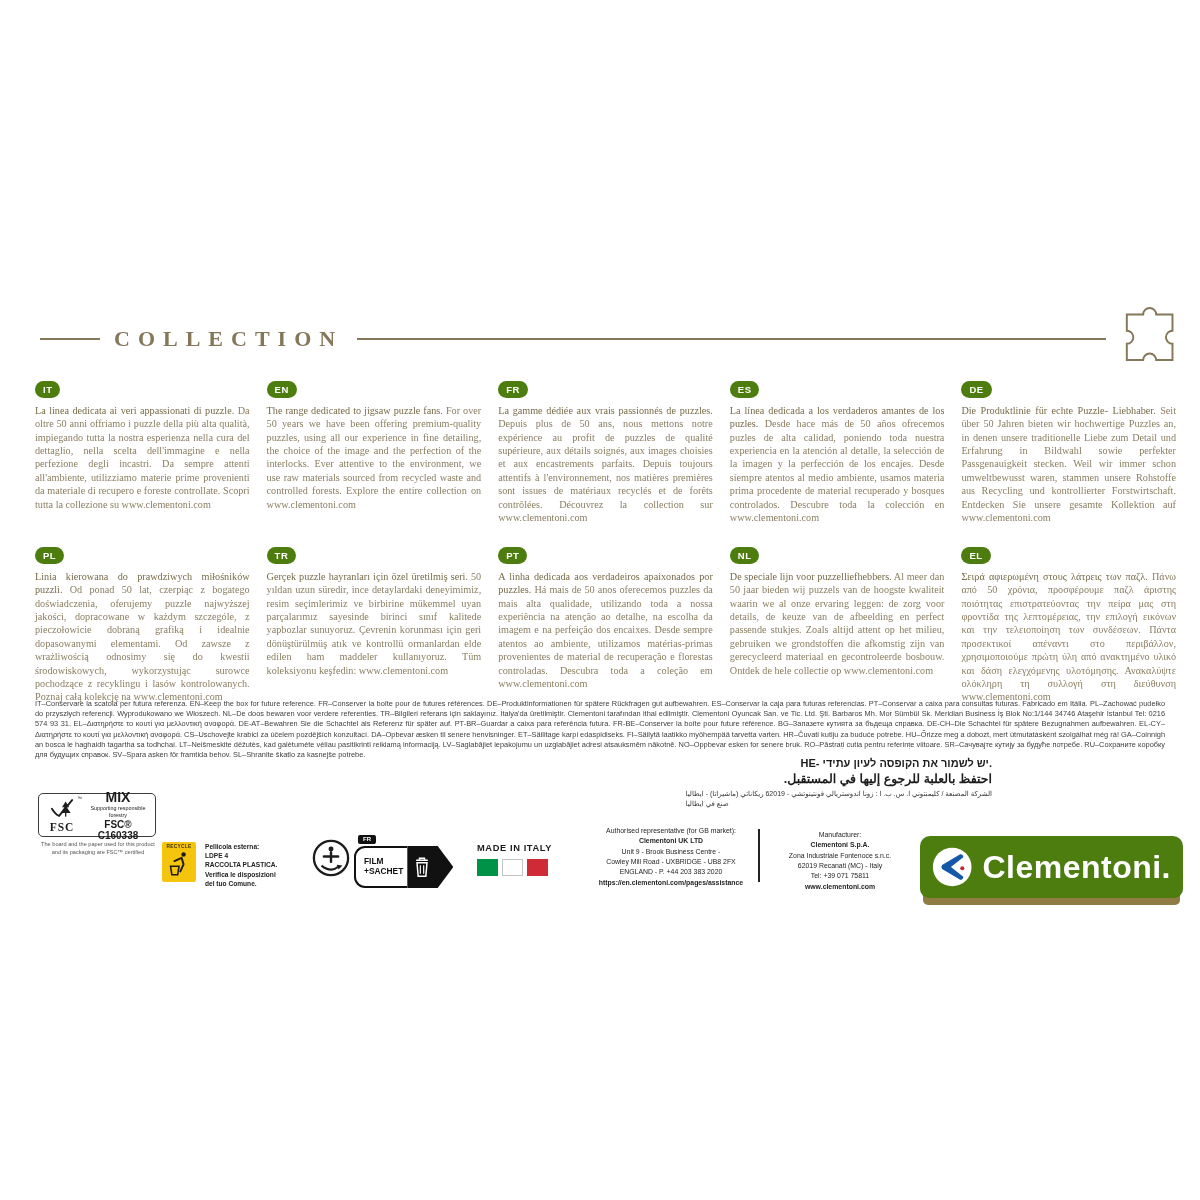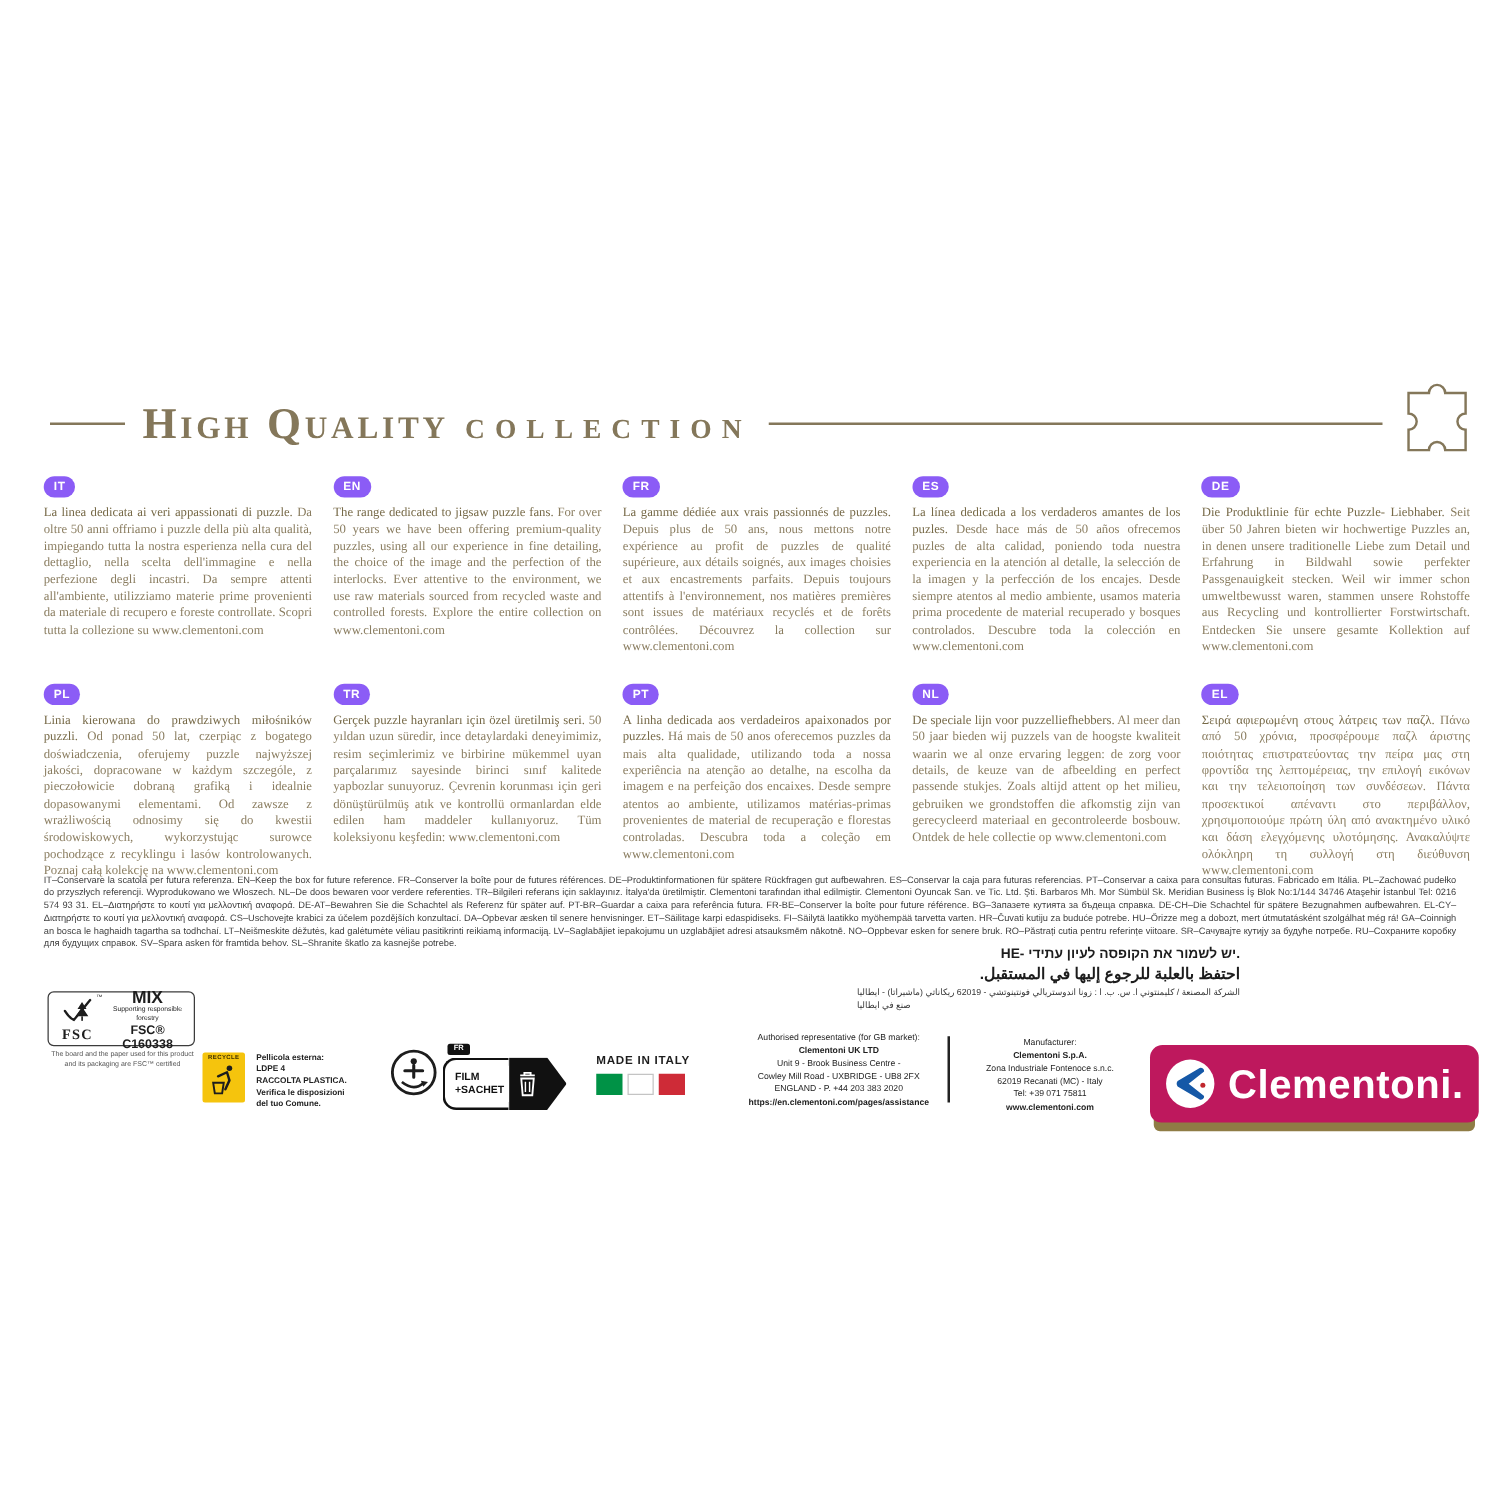--- a/index.html
+++ b/index.html
@@ -14,21 +14,21 @@
   .rule-r{flex:1;}
   h1{margin:0;color:#84775a;font-family:"Liberation Serif",serif;display:flex;align-items:baseline;gap:13px;white-space:nowrap;}
   .t-main{font-variant:small-caps;font-weight:700;font-size:35px;letter-spacing:3px;}
   .t-sub{text-transform:uppercase;font-weight:700;font-size:22px;letter-spacing:8px;}
   .puzzle-svg{margin-top:-10px;}
 
   
   .lang-grid{position:absolute;top:379px;left:35px;right:24px;display:grid;
              grid-template-columns:repeat(5,1fr);column-gap:17px;row-gap:24px;
              grid-template-rows:142px auto;}
-  .badge{display:inline-block;background:#8b5cf6;color:#fff;font-size:9.5px;font-weight:700;
+  .badge{display:inline-block;background:#4d7c0f;color:#fff;font-size:9.5px;font-weight:700;
          padding:3px 8px;border-radius:11px;letter-spacing:.5px;}
   .lang p{margin:6px 0 0;font-family:"Liberation Serif",serif;font-size:10.2px;line-height:1.31;
           color:#8a7d60;text-align:justify;}
   .lead{font-weight:400;color:#776a48;}
 
   
   .fine-print{position:absolute;top:699px;left:35px;width:1130px;}
   .fp-block{margin:0;font-size:7.4px;line-height:10.2px;color:#3e3e3e;text-align:justify;}
   .fp-last{margin:2px 0 0;font-size:7.4px;line-height:10.2px;color:#3e3e3e;width:565px;}
   .rtl-notes{position:absolute;top:757px;right:208px;text-align:right;color:#1c1c1c;}
@@ -74,34 +74,33 @@
   .fl-white{background:#fff;border:1px solid #c4c4c4;box-sizing:border-box;}
   .fl-red{background:#ce2b37;}
 
   .addr{font-size:6.9px;line-height:1.5;color:#1e1e1e;text-align:center;}
   .addr-left{left:586px;top:826px;width:170px;}
   .addr-right{left:766px;top:830px;width:148px;}
   .addr-strong{font-weight:700;}
   .divider{left:758px;top:829px;width:1.6px;height:53px;background:#222;}
 
   .clem-logo{left:920px;top:836px;width:263px;}
-  .clem-blue{background:#be185d;border-radius:10px 10px 9px 9px;height:62px;display:flex;
+  .clem-blue{background:#4d7c0f;border-radius:10px 10px 9px 9px;height:62px;display:flex;
              align-items:center;gap:10px;padding:0 12px;position:relative;z-index:2;}
   .clem-word{color:#fff;font-size:32px;font-weight:700;letter-spacing:.5px;}
   .clem-gold{height:9px;background:#8f7c45;border-radius:0 0 5px 5px;margin:-2px 3px 0;}
 </style>
 </head>
 <body>
 
 <div class="page">
 
   <header class="hq-header">
     <span class="rule rule-l"></span>
     <h1>
-      <span class="t-main">High Quality</span>
       <span class="t-sub">collection</span>
     </h1>
     <span class="rule rule-r"></span>
     <svg class="puzzle-svg" width="58" height="60" viewBox="12 24 84 92">
       <path d="M20,40 h25 a10,10 0 1,1 20,0 h25 v25 a10,10 0 1,0 0,20 v25 h-25 a10,10 0 1,0 -20,0 h-25 v-25 a10,10 0 1,0 0,-20 z" fill="none" stroke="#84775a" stroke-width="3"></path>
     </svg>
   </header>
 
   <section class="lang-grid">
     <article class="lang">

